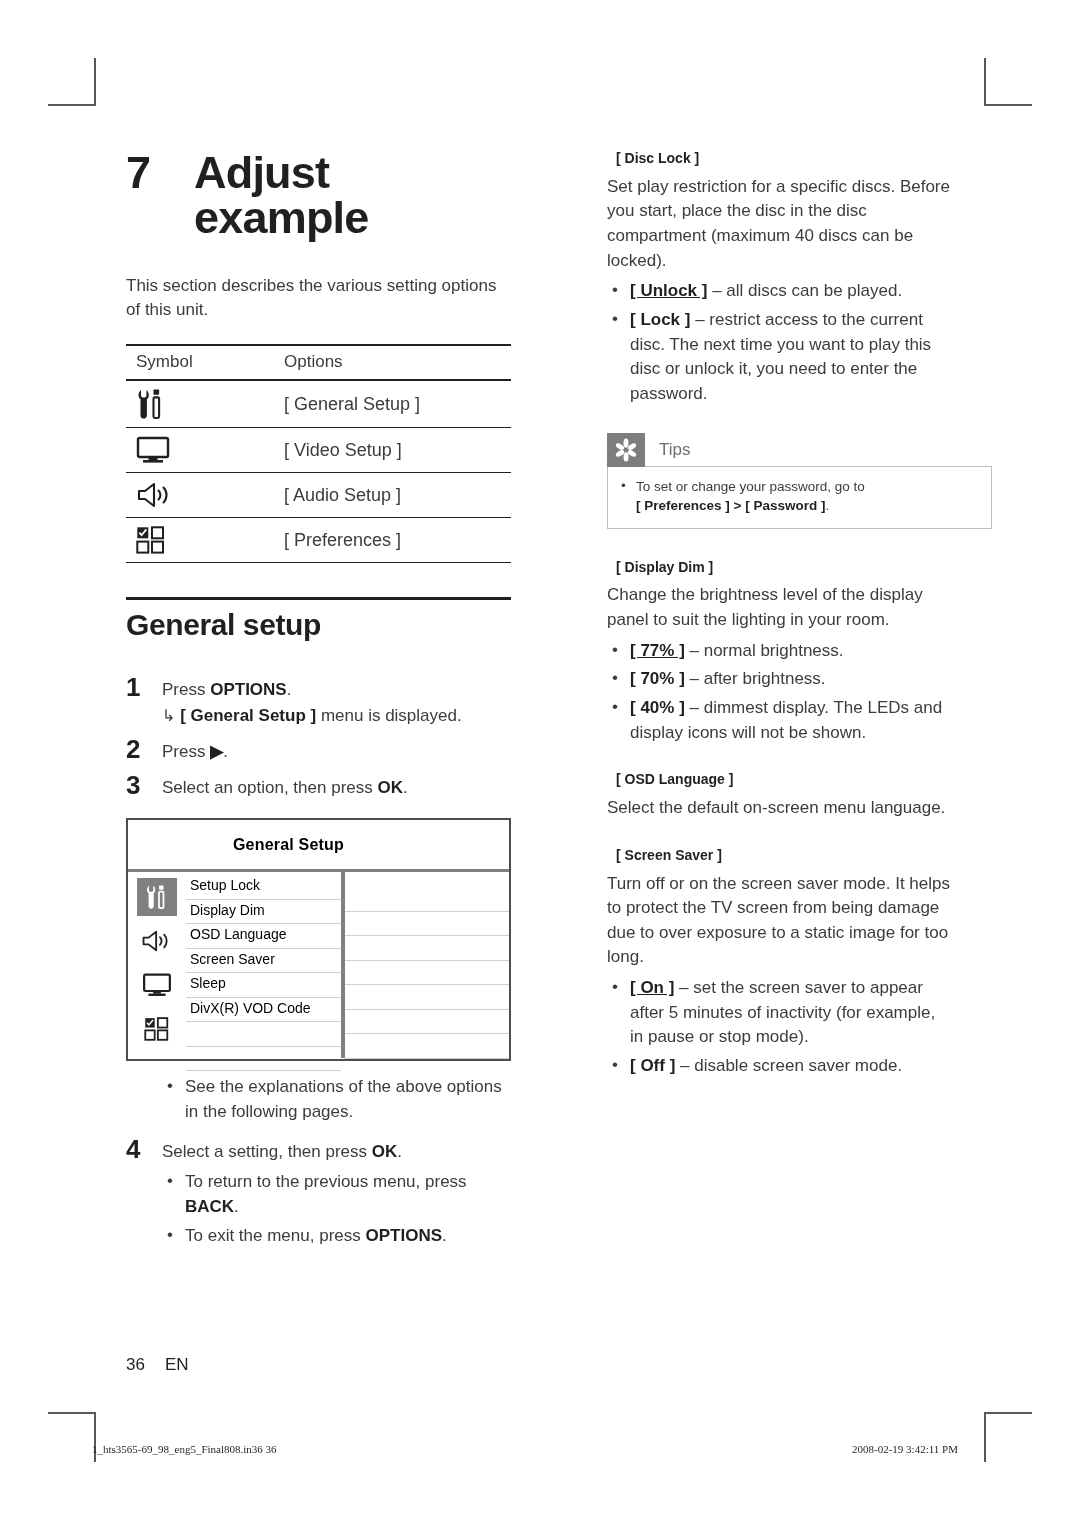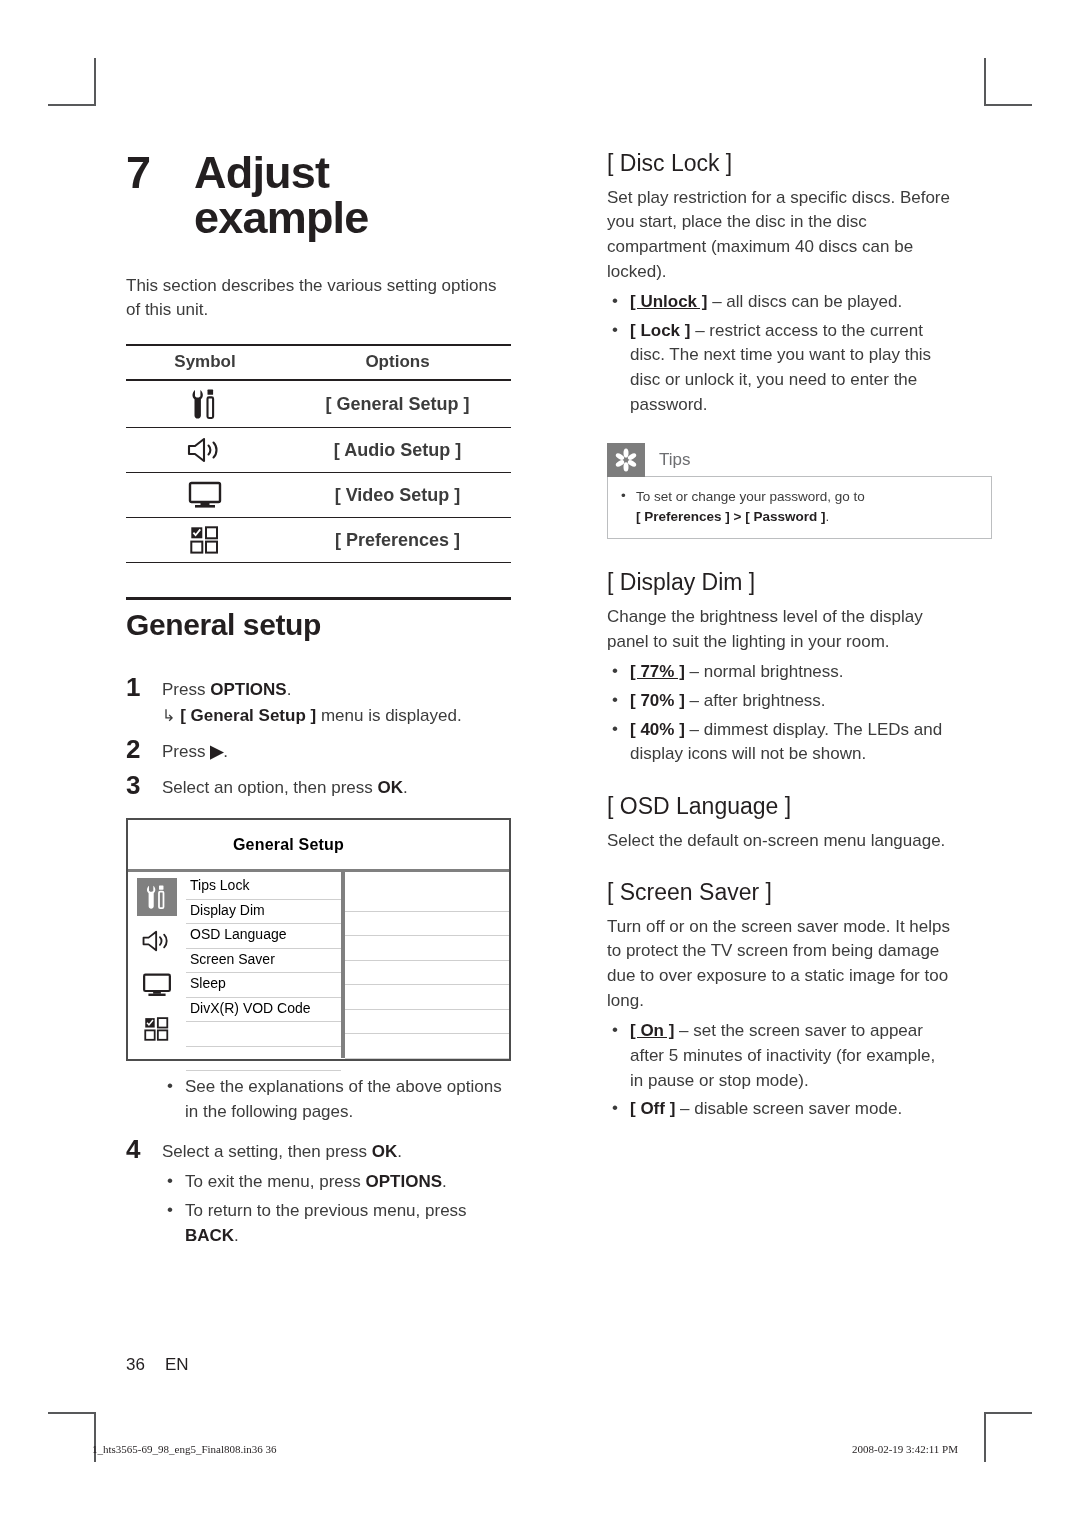--- a/index.html
+++ b/index.html
@@ -73,22 +73,22 @@
     color: #3c3c3c;
   }
 
   
   table.symtable {
     width: 100%;
     border-collapse: collapse;
     margin-bottom: 12px;
   }
   table.symtable th, table.symtable td {
-    text-align: center;
-    font-weight: bold;
+    text-align: left;
+    font-weight: normal;
     vertical-align: middle;
     padding: 0;
   }
   table.symtable thead th {
     font-size: 17px;
     color: #3c3c3c;
     padding: 6px 0 7px 10px;
     border-top: 2px solid #231f20;
     border-bottom: 2.5px solid #231f20;
   }
@@ -222,23 +222,23 @@
     position: relative;
     padding-top: 15px;
   }
   .osd-vrow {
     height: 24.5px;
     border-bottom: 1.5px solid #cfcfcf;
   }
 
   
   .rhead {
-    font-size: 23px;
-    font-weight: normal;
-    margin: 0 0 8px 0;
+    font-size: 14px;
+    font-weight: bold;
+    margin: 0 0 8px 9px;
     line-height: 1.2;
     color: #231f20;
   }
   .rpara {
     font-size: 17px;
     line-height: 1.45;
     margin: 0 0 2px 0;
     color: #3c3c3c;
   }
   .rblock { margin-bottom: 26px; }
@@ -347,40 +347,40 @@
                 <rect x="17.5" y="1.6" width="5.6" height="5.2" rx="0.6" fill="#231f20"></rect>
                 <rect x="17.5" y="9.4" width="5.6" height="20.6" rx="1.4" fill="none" stroke="#231f20" stroke-width="2.1"></rect>
               </svg>
             </span>
           </td>
           <td class="col-opt">[ General Setup ]</td>
         </tr>
         <tr>
           <td class="col-sym">
             <span class="ic">
+              <svg width="34" height="28" viewBox="0 0 34 28">
+                <rect x="2" y="2" width="30" height="19" rx="1.5" fill="none" stroke="#231f20" stroke-width="2.4"></rect>
+                <rect x="12.5" y="21" width="9" height="3.2" fill="#231f20"></rect>
+                <rect x="7" y="24" width="20" height="2.6" fill="#231f20"></rect>
+              </svg>
+            </span>
+          </td>
+          <td class="col-opt">[ Video Setup ]</td>
+        </tr>
+        <tr>
+          <td class="col-sym">
+            <span class="ic">
               <svg width="38" height="28" viewBox="0 0 38 28">
                 <path d="M3 10 L9 10 L18 3 L18 25 L9 18 L3 18 Z" fill="none" stroke="#231f20" stroke-width="2.1" stroke-linejoin="round"></path>
                 <path d="M22.5 9.5 C25 12 25 16 22.5 18.5" fill="none" stroke="#231f20" stroke-width="2.1" stroke-linecap="round"></path>
                 <path d="M27.5 6.5 C31.5 10.5 31.5 17.5 27.5 21.5" fill="none" stroke="#231f20" stroke-width="2.1" stroke-linecap="round"></path>
               </svg>
             </span>
           </td>
           <td class="col-opt">[ Audio Setup ]</td>
-        </tr>
-        <tr>
-          <td class="col-sym">
-            <span class="ic">
-              <svg width="34" height="28" viewBox="0 0 34 28">
-                <rect x="2" y="2" width="30" height="19" rx="1.5" fill="none" stroke="#231f20" stroke-width="2.4"></rect>
-                <rect x="12.5" y="21" width="9" height="3.2" fill="#231f20"></rect>
-                <rect x="7" y="24" width="20" height="2.6" fill="#231f20"></rect>
-              </svg>
-            </span>
-          </td>
-          <td class="col-opt">[ Video Setup ]</td>
         </tr>
         <tr>
           <td class="col-sym">
             <span class="ic">
               <svg width="30" height="28" viewBox="0 0 30 28">
                 <rect x="1.3" y="1.3" width="11" height="11" fill="#231f20"></rect>
                 <path d="M3.4 6.6 L5.6 9.2 L10.3 3.4" fill="none" stroke="#ffffff" stroke-width="1.8"></path>
                 <rect x="16" y="1.3" width="11" height="11" fill="none" stroke="#231f20" stroke-width="2"></rect>
                 <rect x="1.3" y="15.6" width="11" height="11" fill="none" stroke="#231f20" stroke-width="2"></rect>
                 <rect x="16" y="15.6" width="11" height="11" fill="none" stroke="#231f20" stroke-width="2"></rect>
@@ -457,21 +457,21 @@
                 <rect x="1.3" y="1.3" width="11" height="11" fill="#231f20"></rect>
                 <path d="M3.4 6.6 L5.6 9.2 L10.3 3.4" fill="none" stroke="#ffffff" stroke-width="1.8"></path>
                 <rect x="16" y="1.3" width="11" height="11" fill="none" stroke="#231f20" stroke-width="2.1"></rect>
                 <rect x="1.3" y="15.6" width="11" height="11" fill="none" stroke="#231f20" stroke-width="2.1"></rect>
                 <rect x="16" y="15.6" width="11" height="11" fill="none" stroke="#231f20" stroke-width="2.1"></rect>
               </svg>
             </span>
           </div>
         </div>
         <div class="osd-items">
-          <div class="osd-row">Tips Lock</div>
+          <div class="osd-row">Setup Lock</div>
           <div class="osd-row">Display Dim</div>
           <div class="osd-row">OSD Language</div>
           <div class="osd-row">Screen Saver</div>
           <div class="osd-row">Sleep</div>
           <div class="osd-row">DivX(R) VOD Code</div>
           <div class="osd-row empty"></div>
           <div class="osd-row empty"></div>
         </div>
         <div class="osd-values">
           <div class="osd-vrow"></div>
@@ -490,24 +490,24 @@
         <li>See the explanations of the above options in the following pages.</li>
       </ul>
     </div>
 
     <div class="step" style="margin-top:10px;">
       <div class="step-num">4</div>
       <div class="step-body">
         <span>Select a setting, then press </span><b class="k">OK</b><span>.</span>
         <ul class="blist">
           <li>
-            <span>To exit the menu, press </span><b class="k">OPTIONS</b><span>.</span>
+            <span>To return to the previous menu, press </span><b class="k">BACK</b><span>.</span>
           </li>
           <li>
-            <span>To return to the previous menu, press </span><b class="k">BACK</b><span>.</span>
+            <span>To exit the menu, press </span><b class="k">OPTIONS</b><span>.</span>
           </li>
         </ul>
       </div>
     </div>
 
   </div>
 
   <div class="col-right">
 
     <div class="rblock">

